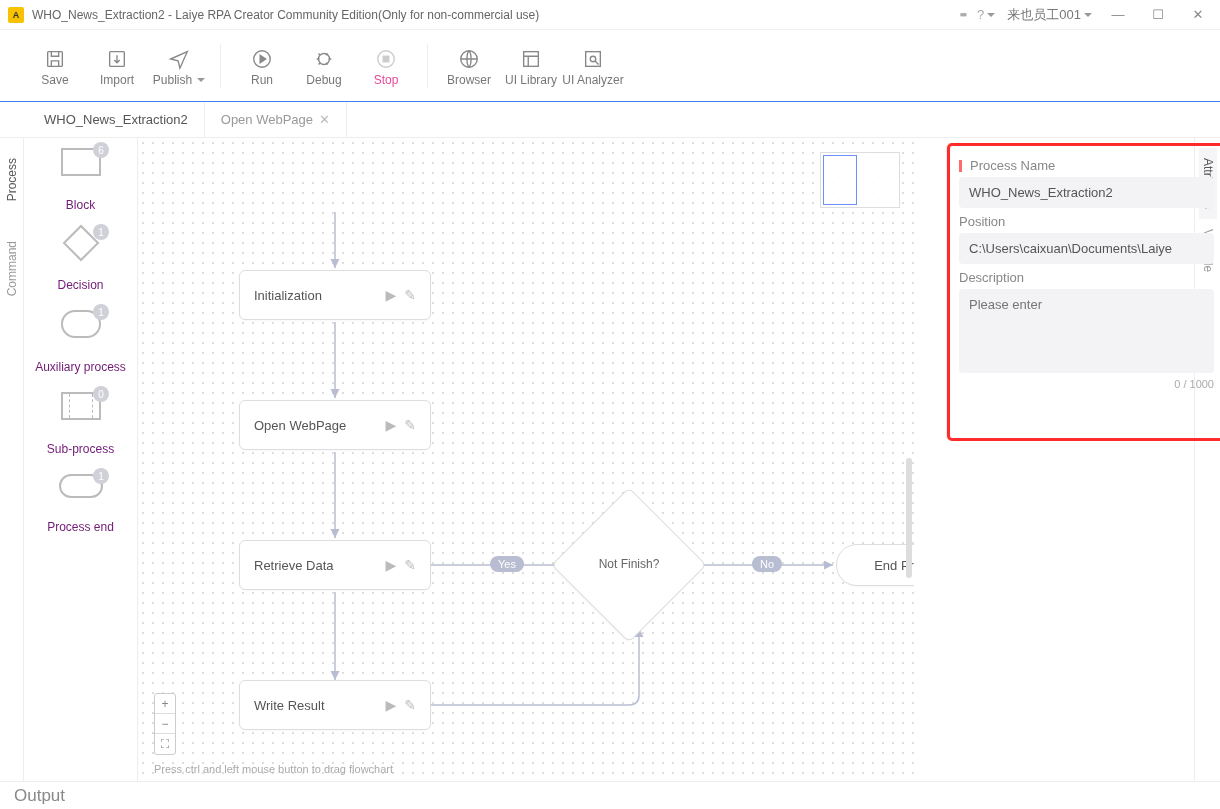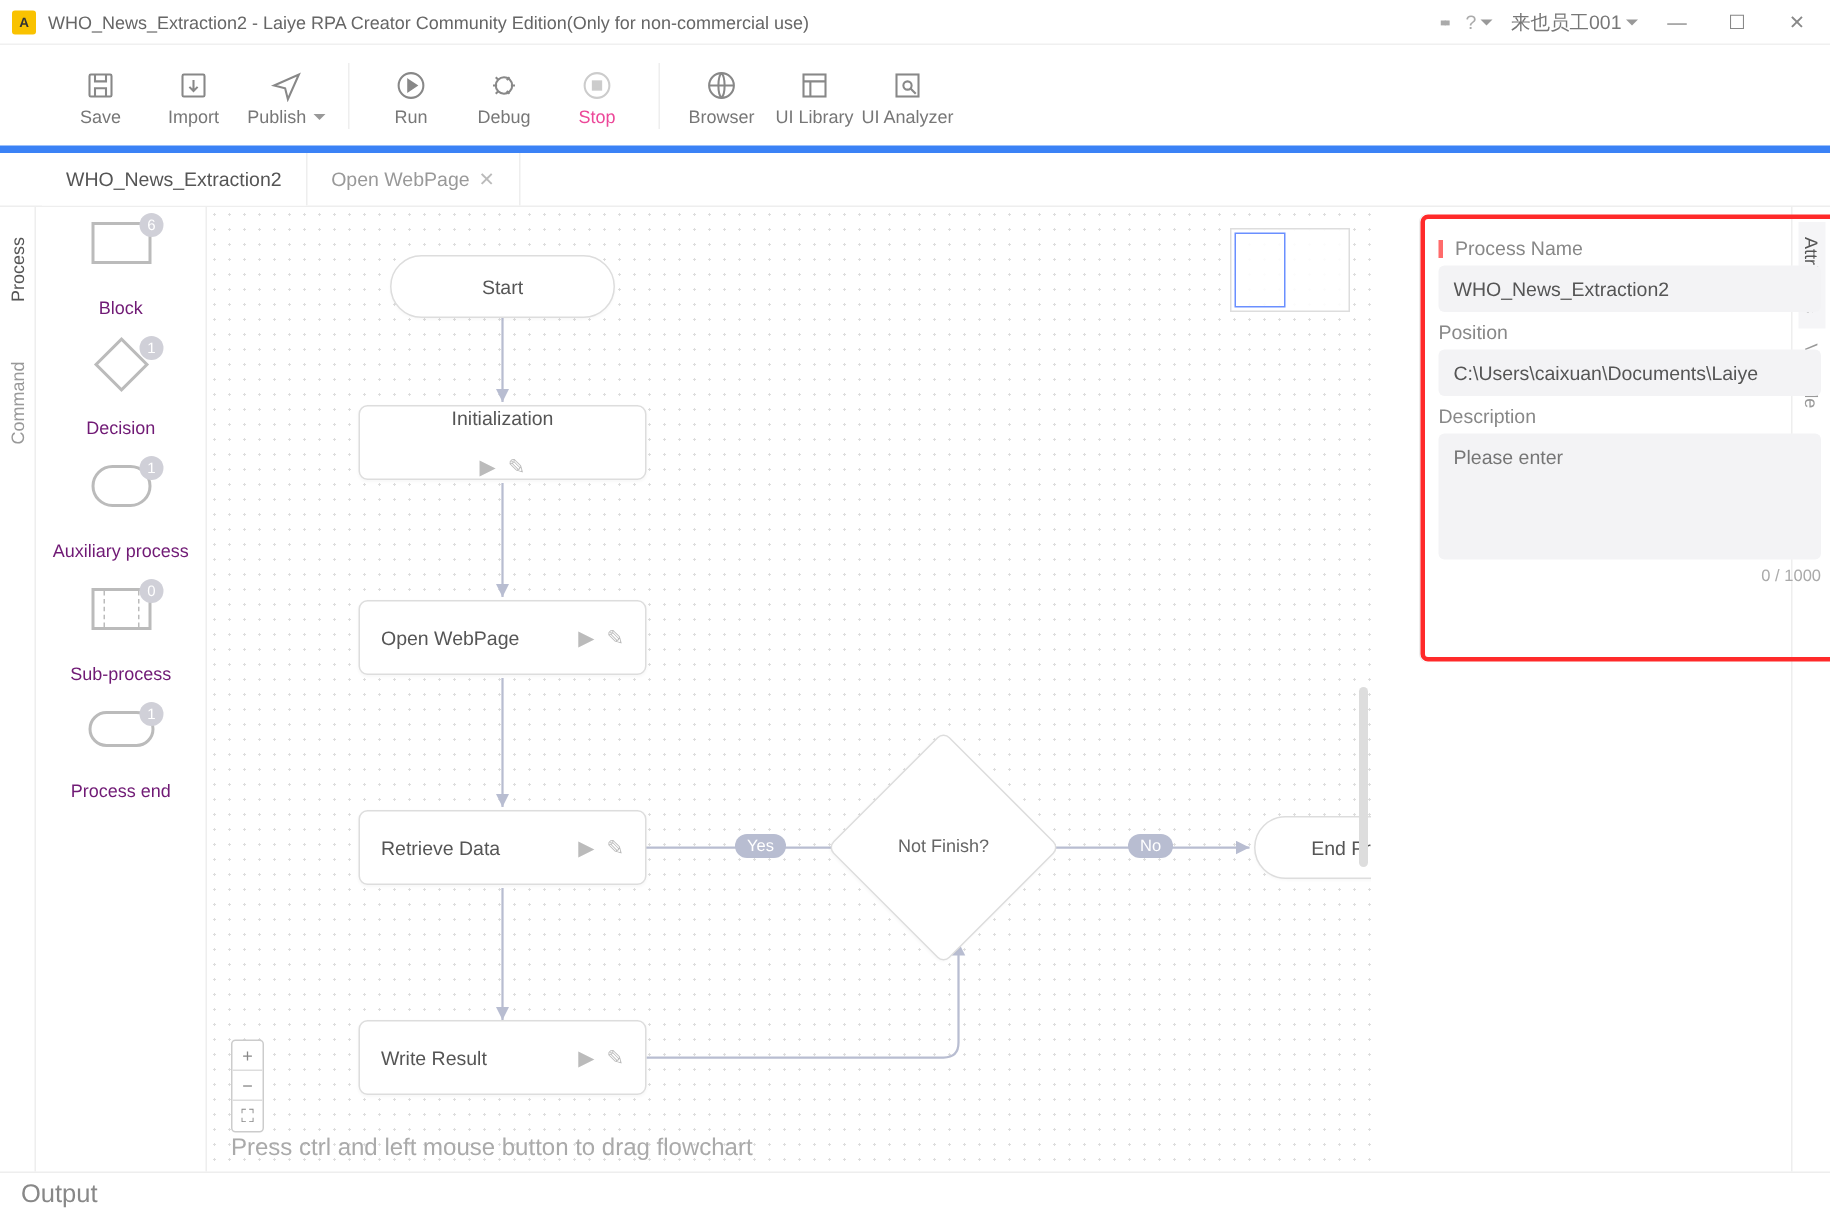--- a/index.html
+++ b/index.html
@@ -5,21 +5,21 @@
 * { box-sizing: border-box; margin: 0; padding: 0; font-family: -apple-system, "Segoe UI", Arial, sans-serif; }
 body { width: 1220px; height: 809px; background: #fff; overflow: hidden; font-size: 13px; color: #555; }
 
 .titlebar { height: 30px; display: flex; align-items: center; padding: 0 8px; border-bottom: 1px solid #f0f0f0; }
 .titlebar .app-icon { width: 16px; height: 16px; background: #f9c200; border-radius: 2px; display: flex; align-items: center; justify-content: center; font-size: 9px; color: #333; font-weight: bold; margin-right: 8px; }
 .titlebar .title { flex: 1; color: #666; font-size: 12px; }
 .titlebar .right { display: flex; align-items: center; gap: 12px; color: #aaa; }
 .titlebar .right span { font-size: 13px; }
 .titlebar .winbtn { width: 28px; text-align: center; color: #888; cursor: pointer; }
 
-.toolbar { height: 72px; display: flex; align-items: center; padding: 0 36px; gap: 0; border-bottom: 5px solid #3b82f6; }
+.toolbar { height: 72px; display: flex; align-items: center; padding: 0 24px; gap: 0; border-bottom: 1px solid #3b82f6; }
 .toolbar .tool { display: flex; flex-direction: column; align-items: center; justify-content: center; width: 62px; height: 60px; color: #777; cursor: pointer; }
 .toolbar .tool.disabled { color: #ec4899; }
 .toolbar .tool .ticon { font-size: 20px; height: 28px; display: flex; align-items: center; }
 .toolbar .tool .tlabel { font-size: 12px; display: flex; align-items: center; gap: 2px; }
 .toolbar .sep { width: 1px; height: 44px; background: #eee; margin: 0 10px; }
 
 .tabs { height: 36px; display: flex; align-items: stretch; border-bottom: 1px solid #eee; padding-left: 28px; }
 .tabs .tab { padding: 0 16px; display: flex; align-items: center; gap: 6px; font-size: 13px; color: #999; border-right: 1px solid #eee; cursor: pointer; }
 .tabs .tab.active { color: #555; background: #fff; }
 
@@ -60,21 +60,21 @@
 
 .edge-label { position: absolute; background: #b8bdd1; color: #fff; font-size: 11px; padding: 2px 8px; border-radius: 10px; }
 
 .minimap { position: absolute; top: 14px; right: 14px; width: 80px; height: 56px; border: 1px solid #ddd; background: rgba(255,255,255,0.9); }
 .minimap .vp { position: absolute; left: 2px; top: 2px; width: 34px; height: 50px; border: 1px solid #6a8fff; }
 
 .zoom-ctrl { position: absolute; left: 16px; bottom: 26px; width: 22px; border: 1px solid #ccc; border-radius: 3px; background: #fff; }
 .zoom-ctrl div { height: 20px; border-bottom: 1px solid #ddd; display: flex; align-items: center; justify-content: center; color: #888; cursor: pointer; font-size: 12px; }
 .zoom-ctrl div:last-child { border-bottom: none; }
 
-.hint { position: absolute; left: 16px; bottom: 6px; color: #aaa; font-size: 16px; }
+.hint { position: absolute; left: 16px; bottom: 6px; color: #aaa; font-size: 11px; }
 .canvas-scroll { position: absolute; right: 2px; top: 320px; width: 6px; height: 120px; background: #ddd; border-radius: 3px; }
 
 .right-panel { width: 280px; border-left: 1px solid #eee; padding: 10px 12px 12px 12px; position: relative; margin-left: 28px; }
 .right-panel.red { outline: 3px solid #ff2a2a; outline-offset: -4px; border-radius: 6px; height: 300px; }
 .right-panel .field-label { font-size: 13px; color: #888; margin: 6px 0 4px; display: flex; align-items: center; gap: 4px; }
 .right-panel .req::before { content: ""; display: inline-block; width: 3px; height: 12px; background: #ff6b6b; margin-right: 4px; }
 .right-panel input, .right-panel textarea { width: 100%; background: #f3f3f5; border: none; border-radius: 4px; padding: 8px 10px; font-size: 13px; color: #555; }
 .right-panel textarea { height: 84px; resize: none; }
 .right-panel .counter { text-align: right; font-size: 11px; color: #aaa; margin-top: 2px; }
 
@@ -241,24 +241,21 @@
       </defs>
       <path d="M197 74 L197 130" stroke="#b8bdd1" stroke-width="1.5" fill="none" marker-end="url(#arr)"></path>
       <path d="M197 184 L197 260" stroke="#b8bdd1" stroke-width="1.5" fill="none" marker-end="url(#arr)"></path>
       <path d="M197 314 L197 400" stroke="#b8bdd1" stroke-width="1.5" fill="none" marker-end="url(#arr)"></path>
       <path d="M197 454 L197 542" stroke="#b8bdd1" stroke-width="1.5" fill="none" marker-end="url(#arr)"></path>
       <path d="M291 427 L432 427" stroke="#b8bdd1" stroke-width="1.5" fill="none" marker-start="url(#arr)"></path>
       <path d="M550 427 L695 427" stroke="#b8bdd1" stroke-width="1.5" fill="none" marker-end="url(#arr)"></path>
       <path d="M293 567 L491 567 Q501 567 501 557 L501 490" stroke="#b8bdd1" stroke-width="1.5" fill="none" marker-end="url(#arr)"></path>
     </svg>
 
-    <div class="fnode start">
-      <span>Start</span>
-    </div>
-    <div class="fnode block" style="left:101px; top:132px;flex-direction:column;">
+    <div class="fnode block" style="left:101px; top:132px;">
       <span class="lbl">Initialization</span>
       <span class="ops">
           <span>▶</span>
           <span>✎</span>
         </span>
     </div>
     <div class="fnode block" style="left:101px; top:262px;">
       <span class="lbl">Open WebPage</span>
       <span class="ops">
           <span>▶</span>

